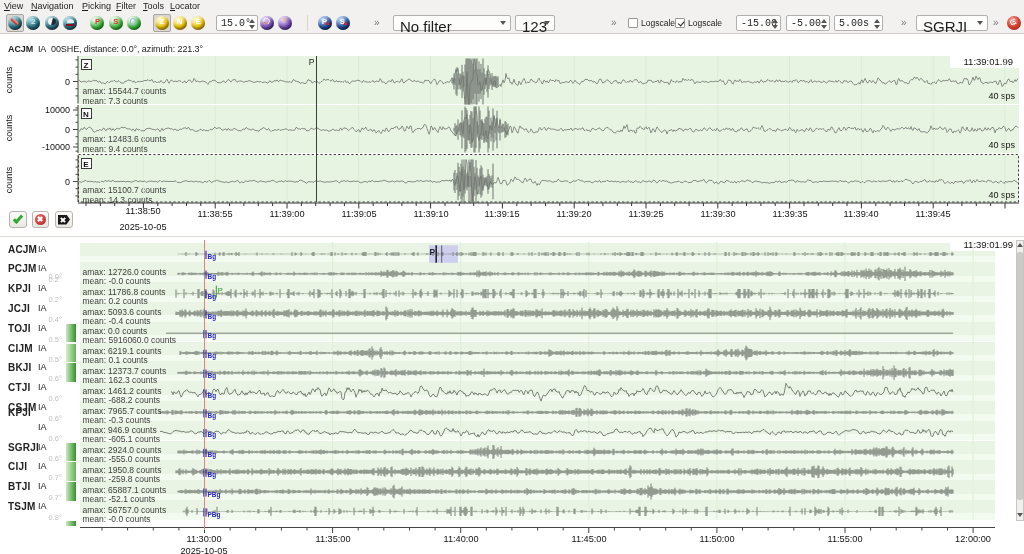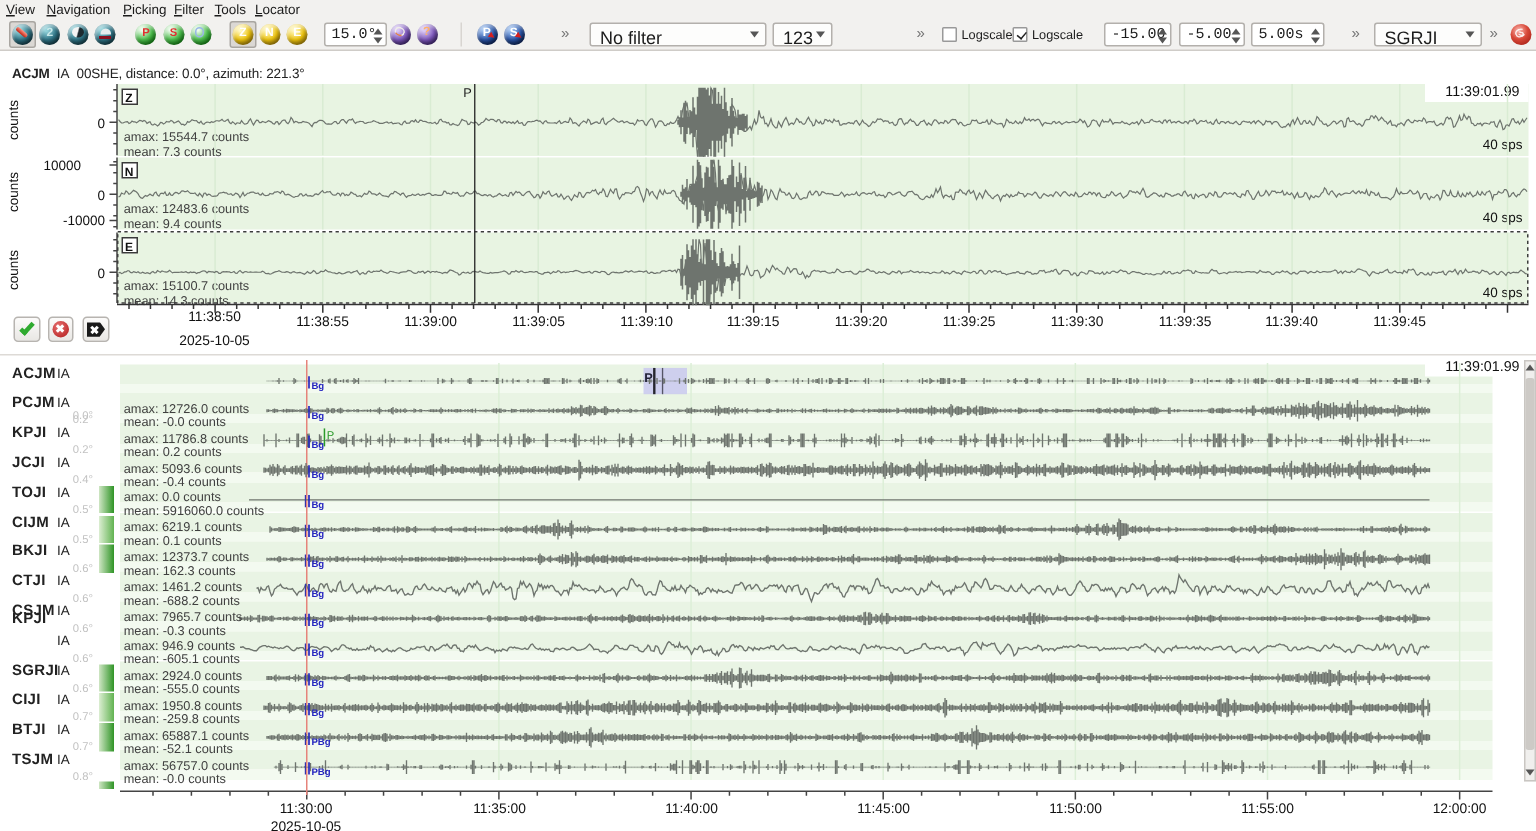--- a/index.html
+++ b/index.html
@@ -12,21 +12,21 @@
 .gold { background:radial-gradient(circle at 38% 30%, #fff8c0 6%, #eec40e 50%, #a8820a 85%, #6e5400 100%); box-shadow:inset 1px 2px 2px rgba(255,255,255,.55), inset -1px -2px 3px rgba(0,0,0,.35); }
 .purp { background:radial-gradient(circle at 35% 28%, #d8c6f5 8%, #7d57bb 50%, #351a66 95%); box-shadow:inset 1px 2px 2px rgba(255,255,255,.45), inset -1px -2px 3px rgba(0,0,0,.4); }
 .blue { background:radial-gradient(circle at 35% 28%, #9cc0f0 8%, #2a55a8 50%, #081c50 95%); box-shadow:inset 1px 2px 2px rgba(255,255,255,.4), inset -1px -2px 3px rgba(0,0,0,.45); }
 .red  { background:radial-gradient(circle at 40% 32%, #f8b0a8 5%, #d84838 45%, #9c1810 95%); }
 .glyph { position:absolute; width:14px; text-align:center; font-weight:bold; }
 .spin { position:absolute; top:3px; height:16px; background:#fff; border:1px solid #b3b0ac; border-radius:2px; font-size:10px; color:#1c1c1c; }
 .spin .v { position:absolute; left:4px; top:2px;font-family:Liberation Mono, monospace; }
 .spin .ar { position:absolute; right:1px; top:0; width:8px; height:14px; }
 .tri-u { position:absolute; left:1px; top:3px; width:0; height:0; border-left:3px solid transparent; border-right:3px solid transparent; border-bottom:4px solid #555; }
 .tri-d { position:absolute; left:1px; top:8.5px; width:0; height:0; border-left:3px solid transparent; border-right:3px solid transparent; border-top:4px solid #555; }
-.combo { position:absolute; top:3px; height:16px; background:#fdfdfc; border:1px solid #b3b0ac; border-radius:2px; font-size:12px; color:#1c1c1c; }
+.combo { position:absolute; top:3px; height:16px; background:#fdfdfc; border:1px solid #b3b0ac; border-radius:2px; font-size:15px; color:#1c1c1c; }
 .combo .v { position:absolute; left:6px; top:2px; }
 .combo .da { position:absolute; right:4px; top:5px; width:0; height:0; border-left:3.5px solid transparent; border-right:3.5px solid transparent; border-top:4px solid #555; }
 .chk { position:absolute; top:6px; width:10px; height:10px; background:#fff; border:1px solid #999; border-radius:1px; font-size:9px; line-height:9px; text-align:center; color:#222; }
 .cl { position:absolute; top:6px; font-size:8.5px; color:#1c1c1c; }
 .chev { position:absolute; top:5px; font-size:10px; color:#777; }
 .vsep { position:absolute; top:3px; height:16px; width:1px; background:#d8d5d1; }
 .grow { position:absolute; left:78px; width:941px; background:#e8f4e2; }
 .zlbl { position:absolute; left:80.5px; width:11px; height:11px; background:#fff; border:1px solid #3a3a3a; font-size:8px; font-weight:bold; text-align:center; line-height:11px; color:#111; }
 .ylab { position:absolute; font-size:9px; color:#111; text-align:right; width:30px; }
 .cnts { position:absolute; left:-6px; font-size:9px; color:#111; transform:rotate(-90deg); width:30px; text-align:center; }
@@ -158,21 +158,21 @@
 <div class="grow" style="top:105px;height:48px"></div>
 <div class="grow" style="top:155px;height:47px"></div>
 
 <div class="zlbl" style="top:58.5px">Z</div>
 <div class="zlbl" style="top:107.5px">N</div>
 <div class="zlbl" style="top:157.5px">E</div>
 <div class="cnts" style="top:75px">counts</div>
 <div class="cnts" style="top:123px">counts</div>
 <div class="cnts" style="top:175px">counts</div>
 <div class="ylab" style="left:40px;top:76.5px">0</div>
-<div class="ylab" style="left:24px;top:105px">10000</div>
+<div class="ylab" style="left:40px;top:105px">10000</div>
 <div class="ylab" style="left:40px;top:124.5px">0</div>
 <div class="ylab" style="left:40px;top:142px">-10000</div>
 <div class="ylab" style="left:40px;top:176.5px">0</div>
 <div class="amx" style="top:86px">amax: 15544.7 counts</div>
 <div class="amx" style="top:96px">mean: 7.3 counts</div>
 <div class="amx" style="top:134px">amax: 12483.6 counts</div>
 <div class="amx" style="top:144px">mean: 9.4 counts</div>
 <div class="amx" style="top:184.5px">amax: 15100.7 counts</div>
 <div class="amx" style="top:194.5px">mean: 14.3 counts</div>
 <div class="sps" style="top:90.5px">40 sps</div>

